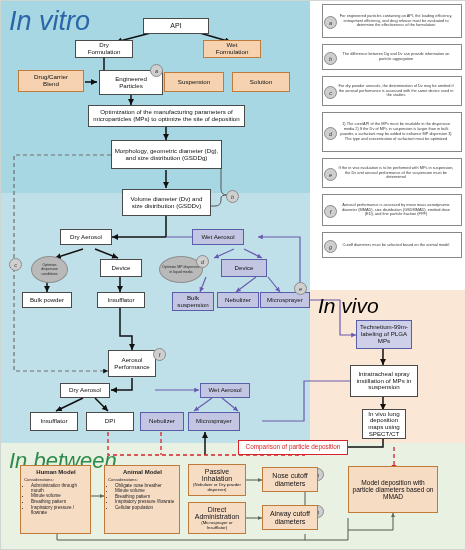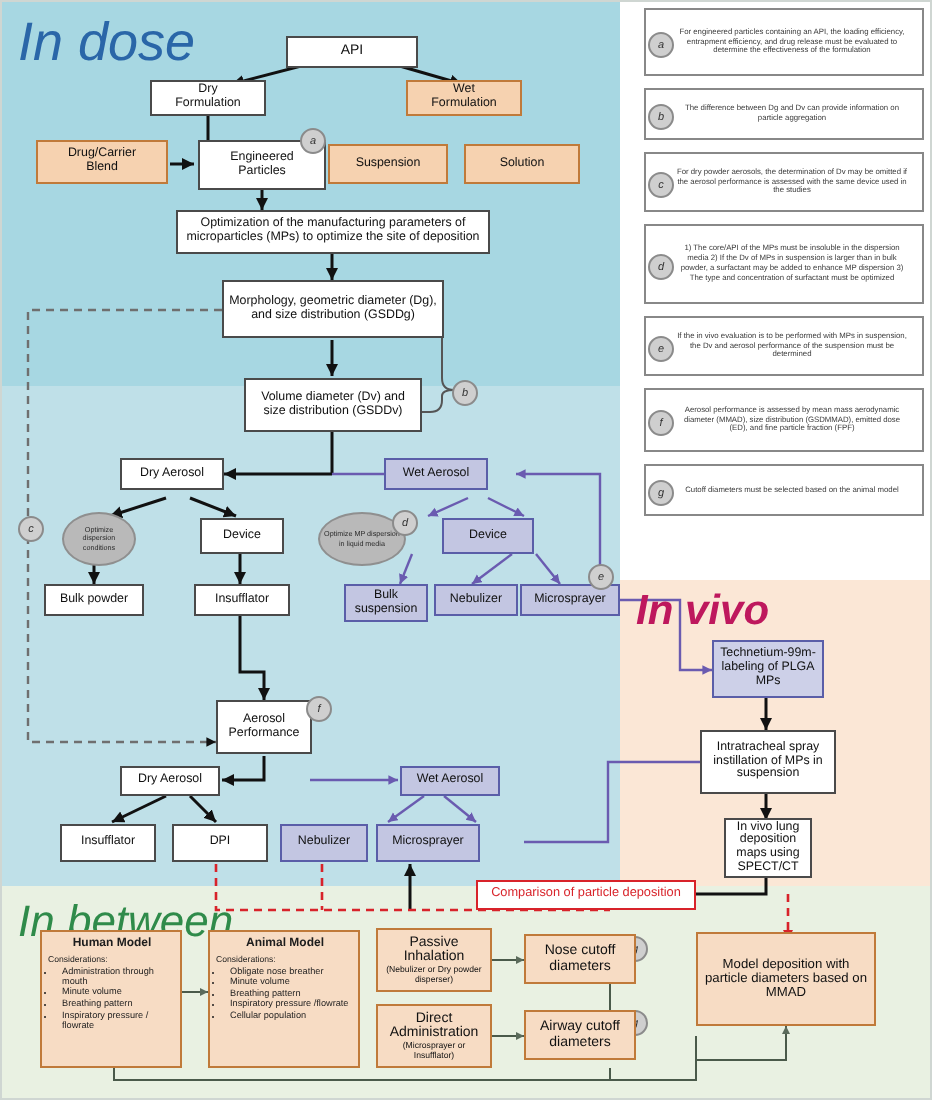--- a/index.html
+++ b/index.html
@@ -13,21 +13,21 @@
   #band-invivo{left:310px;top:290px;width:156px;height:155px;background:#fbe7d6;}
   #band-insilico{left:0;top:443px;width:466px;height:107px;background:#e9f1e2;}
   #band-right-top{left:310px;top:0;width:156px;height:290px;background:#ffffff;}
 
   
   #frame{position:absolute;left:0;top:0;width:466px;height:550px;border:1px solid #cfd6d2;box-sizing:border-box;pointer-events:none;}
 
   
   .sect-title{position:absolute;font-style:italic;font-weight:400;white-space:nowrap;}
   #title-invitro{left:9px;top:6px;font-size:27px;color:#2a66a8;}
-  #title-invivo{left:318px;top:294px;font-size:21px;color:#be185d;font-weight:bold;}
+  #title-invivo{left:318px;top:294px;font-size:21px;color:#000000;}
   #title-insilico{left:9px;top:448px;font-size:22px;color:#2f8b4a;}
 
   
   .node{position:absolute;box-sizing:border-box;display:flex;align-items:center;
         justify-content:center;text-align:center;line-height:1.08;
         border:1px solid #555;background:#fff;color:#111;font-size:6.2px;
         padding:1px 2px;}
   .white{background:#ffffff;border-color:#4a4a4a;}
   .orange{background:#f6d2b0;border-color:#c07a3a;}
   .lav{background:#c3c6e2;border-color:#5a5ea8;}
@@ -174,21 +174,21 @@
       <path d="M158,500 L172,518" marker-end="url(#ahg)"></path>
       <path d="M246,480 L262,480" marker-end="url(#ahg)"></path>
       <path d="M246,518 L262,518" marker-end="url(#ahg)"></path>
       <path d="M305,492 L305,512" marker-end="url(#ahg)"></path>
       <path d="M348,518 L348,530 L393,530 L393,513" marker-end="url(#ahg)"></path>
       <path d="M57,534 L57,540 L348,540 L348,530"></path>
       <path d="M305,534 L305,540"></path>
     </g>
   </svg>
 
-  <div class="sect-title" id="title-invitro">In dose</div>
+  <div class="sect-title" id="title-invitro">In vitro</div>
   <div class="sect-title" id="title-invivo">In vivo</div>
   <div class="sect-title" id="title-insilico">In between</div>
 
   <div class="node white big" style="left:143px;top:18px;width:66px;height:16px;">API</div>
   <div class="node white" style="left:75px;top:40px;width:58px;height:18px;white-space:pre-line;">Dry
 Formulation</div>
   <div class="node orange" style="left:203px;top:40px;width:58px;height:18px;white-space:pre-line;">Wet
 Formulation</div>
   <div class="node orange" style="left:18px;top:70px;width:66px;height:22px;white-space:pre-line;">Drug/Carrier
 Blend</div>

